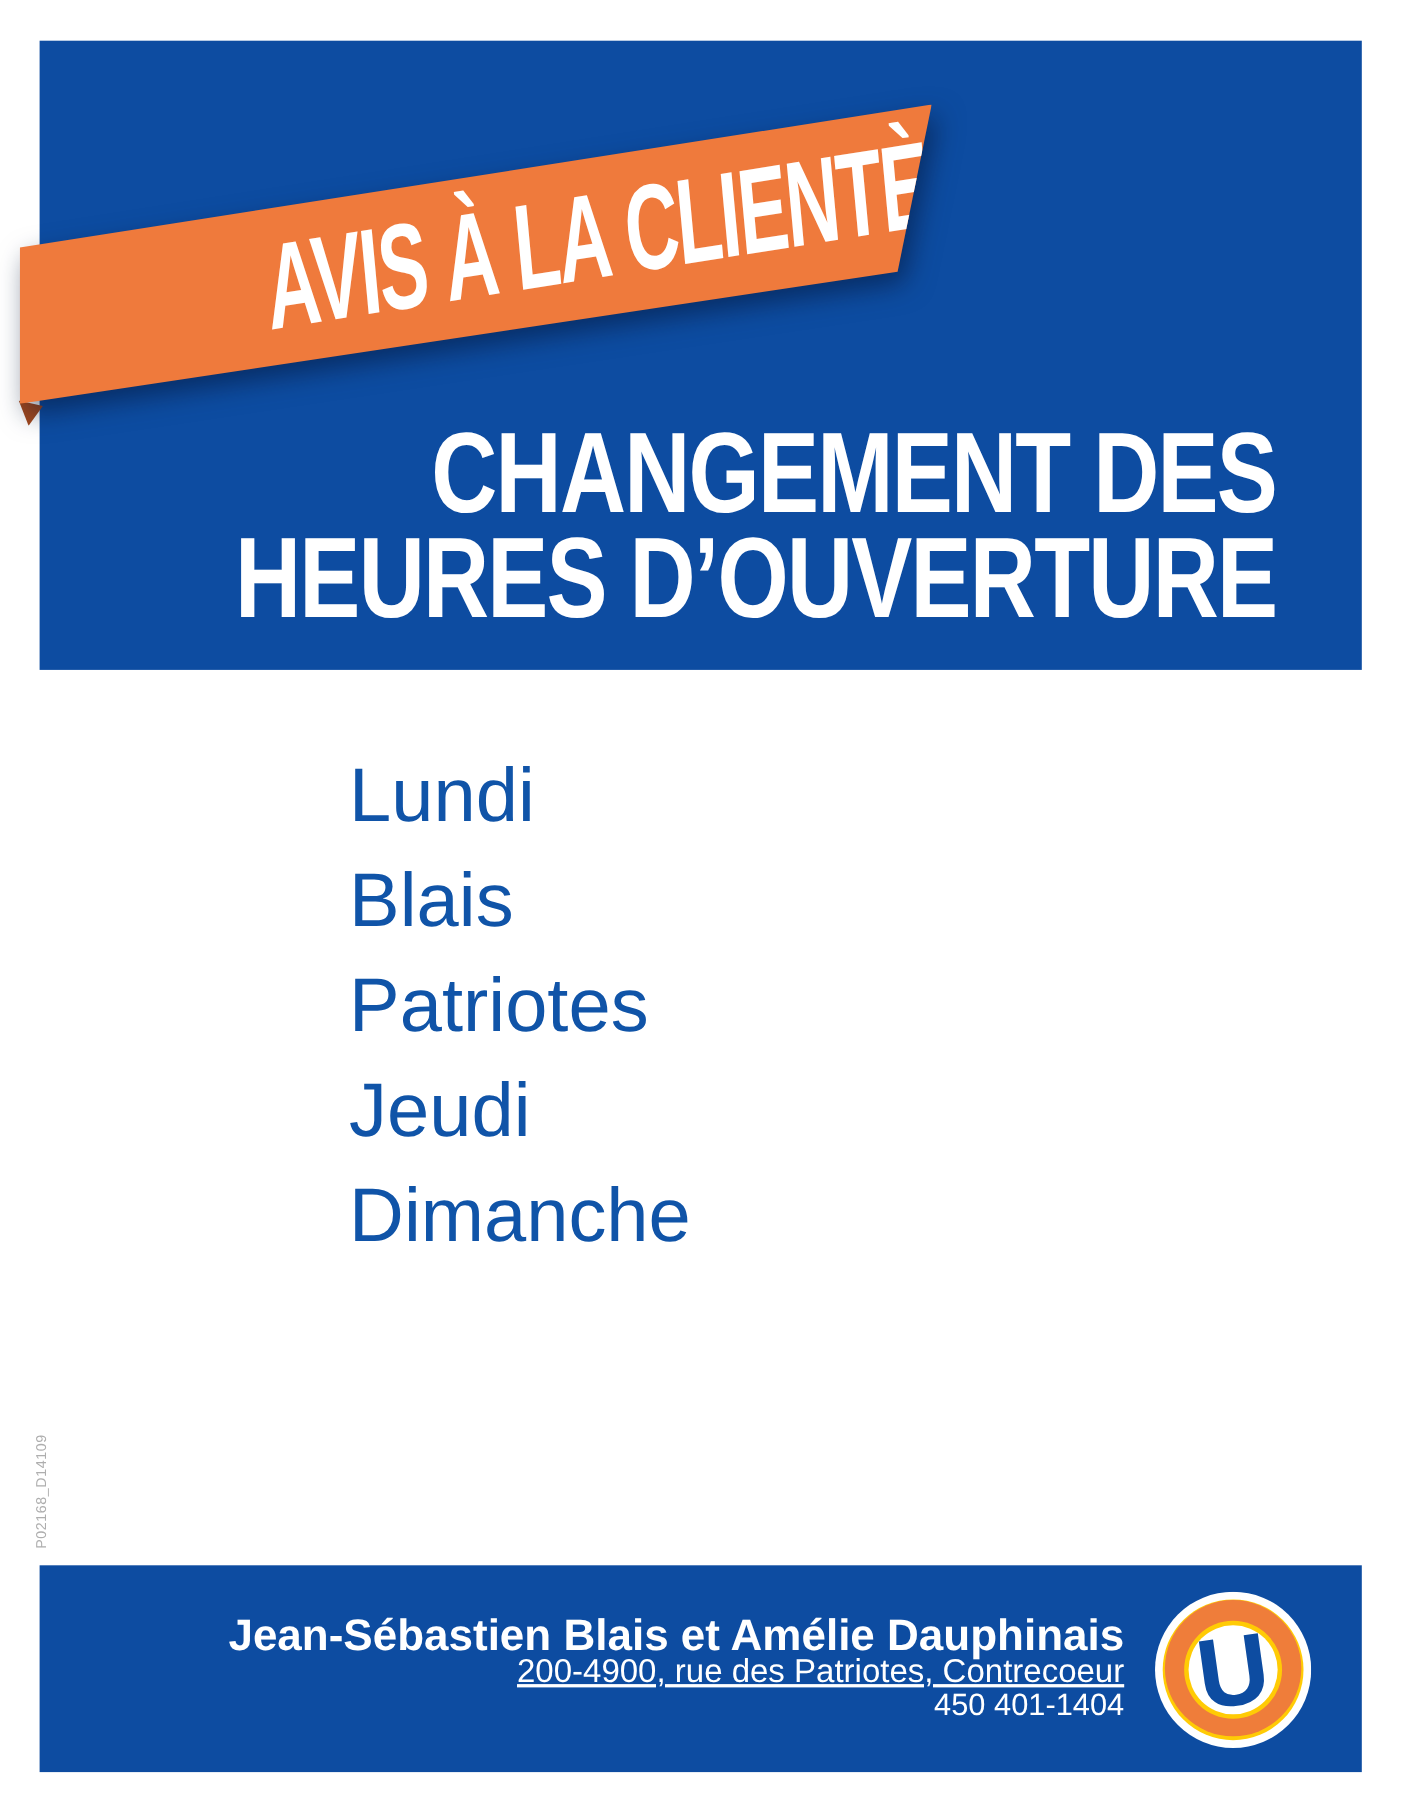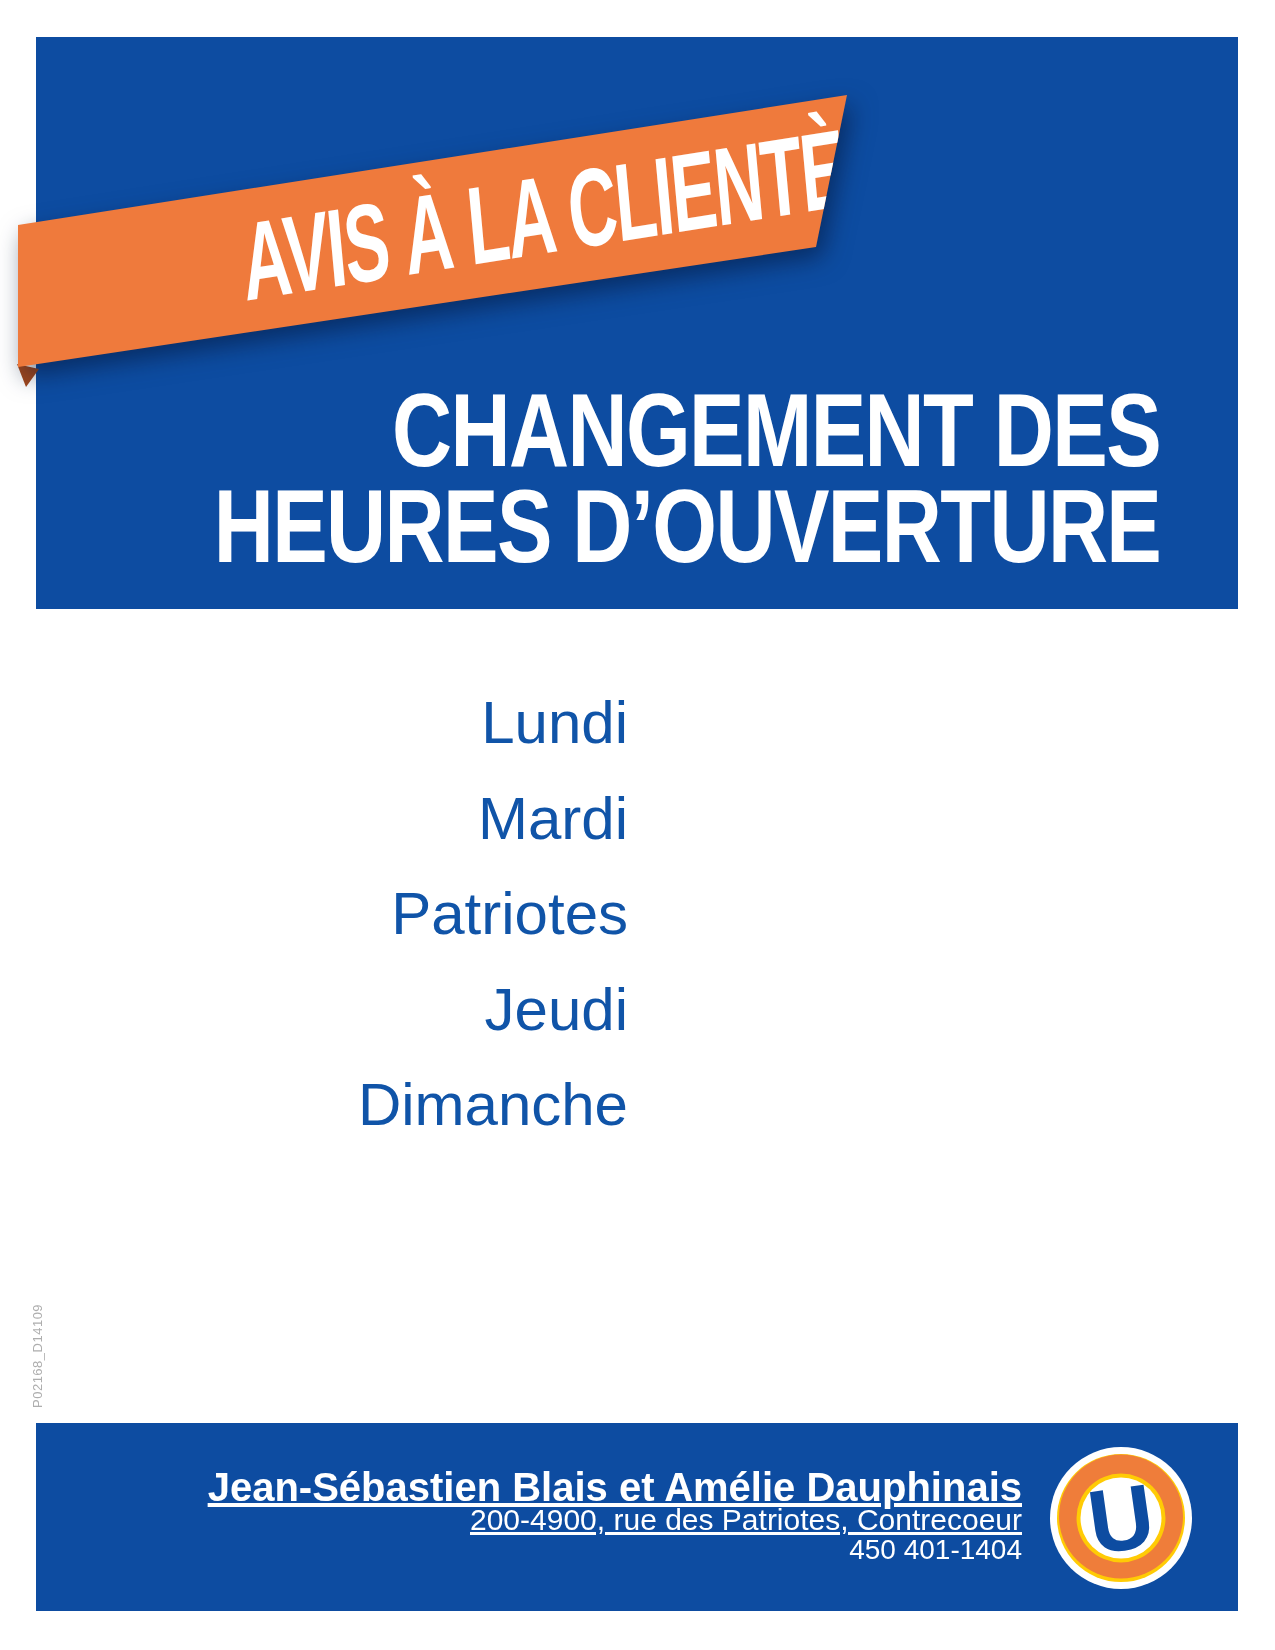--- a/index.html
+++ b/index.html
@@ -59,23 +59,22 @@
   }
   .headline .cond{
     display:inline-block;
     transform:scaleX(0.8);
     transform-origin:right center;
   }
 
   
   .days{
     position:absolute; right:647px; top:675px;
-    text-align:right;
     color:#1054a8;
-    font-size:60px; line-height:95.5px;
+    font-size:69px; line-height:95.5px;
     white-space:nowrap;
   }
 
   
   .print-code{
     position:absolute; left:30px; top:1408px;
     transform:rotate(-90deg);
     transform-origin:0 0;
     font-size:13px; letter-spacing:0.5px;
     color:#aeaeae; white-space:nowrap;
@@ -84,21 +83,21 @@
   
   .footer-bar{
     position:absolute; left:36px; top:1423px;
     width:1202px; height:188px;
     background:#0d4ca1;
   }
   .footer-text{
     position:absolute; right:253px; top:1469px;
     text-align:right; color:#ffffff; white-space:nowrap;
   }
-  .footer-name{ font-size:40px; font-weight:bold; line-height:36px;text-decoration:underline; }
+  .footer-name{ font-size:40px; font-weight:bold; line-height:36px; }
   .footer-address{ font-size:30px; line-height:30px;text-decoration:underline; }
   .footer-phone{ font-size:28px; line-height:30px; }
 
   .logo{
     position:absolute; left:1050px; top:1447px;
     width:142px; height:142px;
   }
 </style>
 </head>
 <body>
@@ -115,21 +114,21 @@
   </div>
 </div>
 
 <div class="headline">
   <div><span class="cond">CHANGEMENT DES</span></div>
   <div><span class="cond">HEURES D’OUVERTURE</span></div>
 </div>
 
 <div class="days">
   <div>Lundi</div>
-  <div>Mardi</div>
+  <div>Blais</div>
   <div>Patriotes</div>
   <div>Jeudi</div>
   <div>Dimanche</div>
 </div>
 
 <div class="print-code">P02168_D14109</div>
 
 <div class="footer-bar"></div>
 
 <div class="footer-text">

